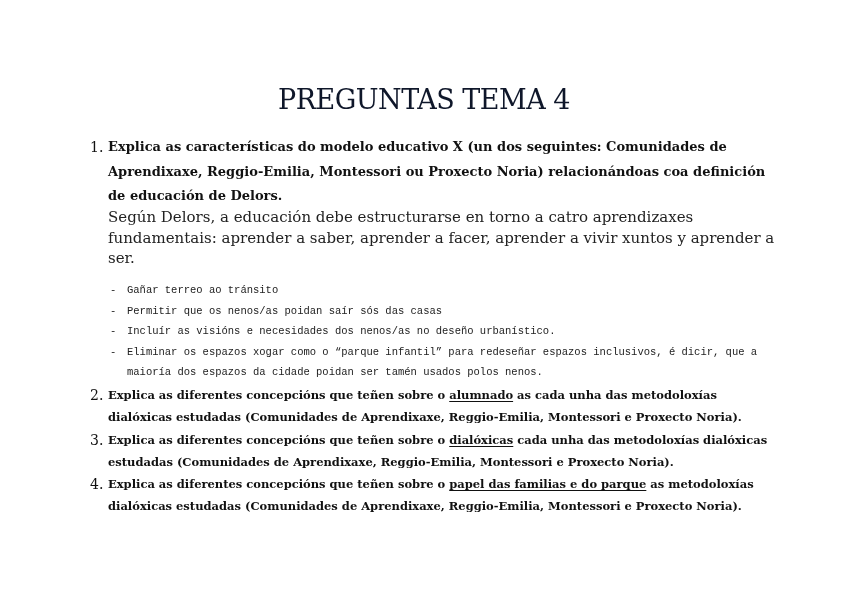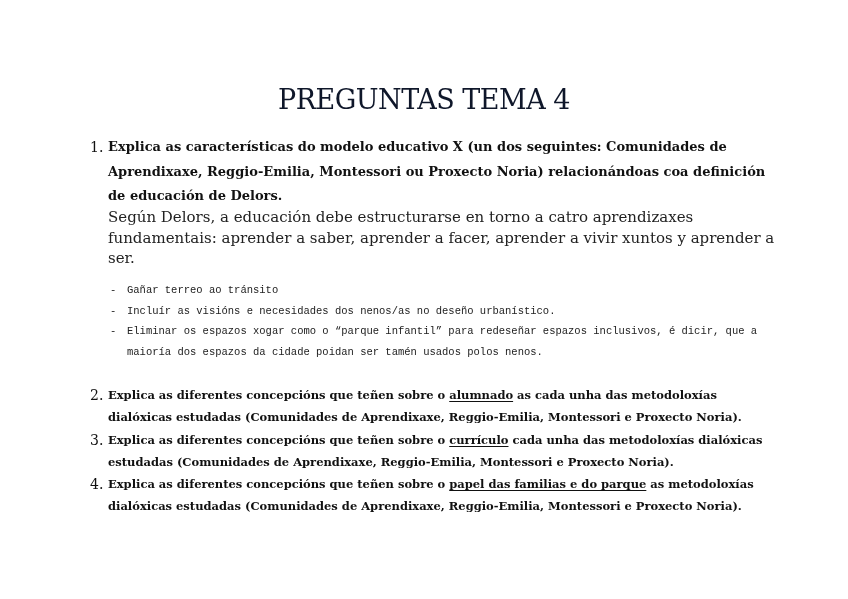--- a/index.html
+++ b/index.html
@@ -42,31 +42,32 @@
   <div class="title">PREGUNTAS TEMA 4</div>
 
   <div class="q q1">
     <span class="num">1.</span>
     <span class="txt">Explica as características do modelo educativo X (un dos seguintes: Comunidades de Aprendixaxe, Reggio-Emilia, Montessori ou Proxecto Noria) relacionándoas coa definición de educación de Delors.</span>
   </div>
 
   <div class="body-text intro">Según Delors, a educación debe estructurarse en torno a catro aprendizaxes fundamentais: aprender a saber, aprender a facer, aprender a vivir xuntos y aprender a ser.</div>
   <ul class="bullets">
     <li>Gañar terreo ao tránsito</li>
+    <li>Permitir que os nenos/as poidan saír sós das casas</li>
     <li>Incluír as visións e necesidades dos nenos/as no deseño urbanístico.</li>
     <li>Eliminar os espazos xogar como o “parque infantil” para redeseñar espazos inclusivos, é dicir, que a maioría dos espazos da cidade poidan ser tamén usados polos nenos.</li>
   </ul>
 
   <div class="q q2">
     <span class="num">2.</span>
     <span class="txt"><span>Explica as diferentes concepcións que teñen sobre o </span><u>alumnado</u><span> as cada unha das metodoloxías dialóxicas estudadas (Comunidades de Aprendixaxe, Reggio-Emilia, Montessori e Proxecto Noria).</span></span>
   </div>
 
   <div class="q q3">
     <span class="num">3.</span>
-    <span class="txt"><span>Explica as diferentes concepcións que teñen sobre o </span><u>currículo</u><span> cada unha das metodoloxías dialóxicas estudadas (Comunidades de Aprendixaxe, Reggio-Emilia, Montessori e Proxecto Noria).</span></span>
+    <span class="txt"><span>Explica as diferentes concepcións que teñen sobre o </span><u>dialóxicas</u><span> cada unha das metodoloxías dialóxicas estudadas (Comunidades de Aprendixaxe, Reggio-Emilia, Montessori e Proxecto Noria).</span></span>
   </div>
 
   <div class="q q4">
     <span class="num">4.</span>
     <span class="txt"><span>Explica as diferentes concepcións que teñen sobre o </span><u>papel das familias e do parque</u><span> as metodoloxías dialóxicas estudadas (Comunidades de Aprendixaxe, Reggio-Emilia, Montessori e Proxecto Noria).</span></span>
   </div>
 </div>
 
 </body></html>

